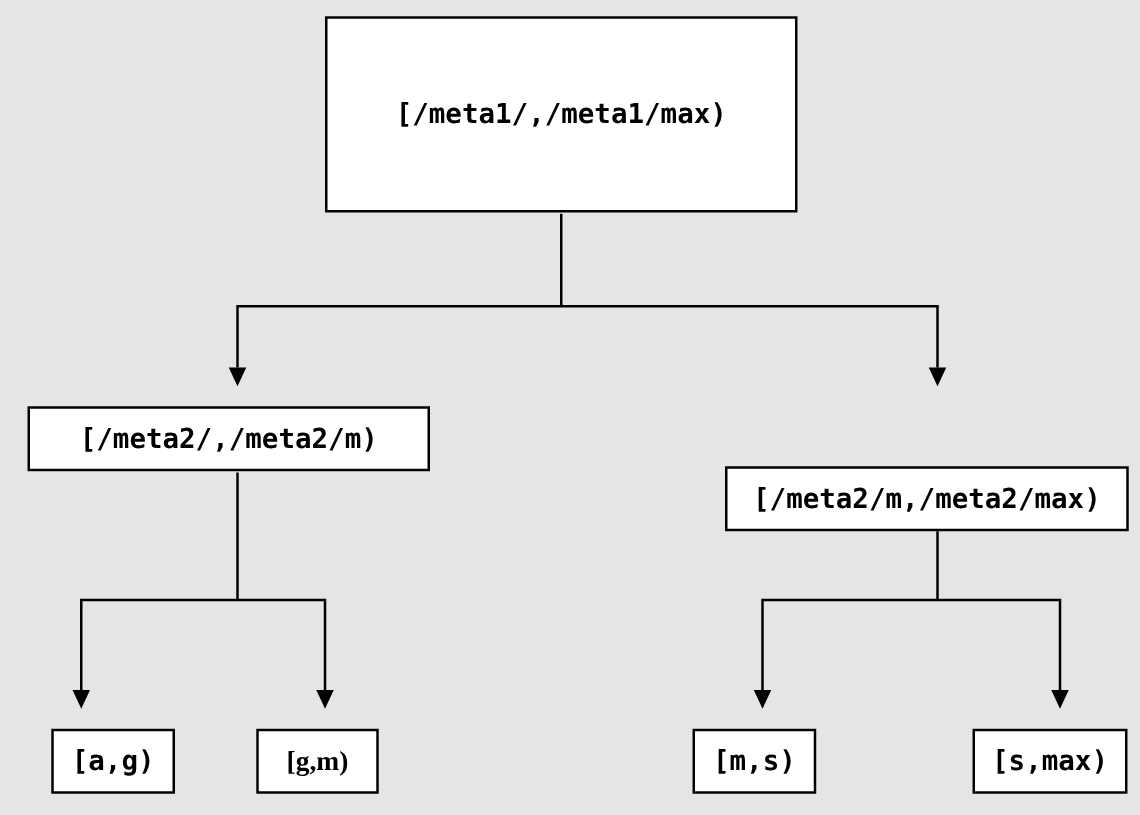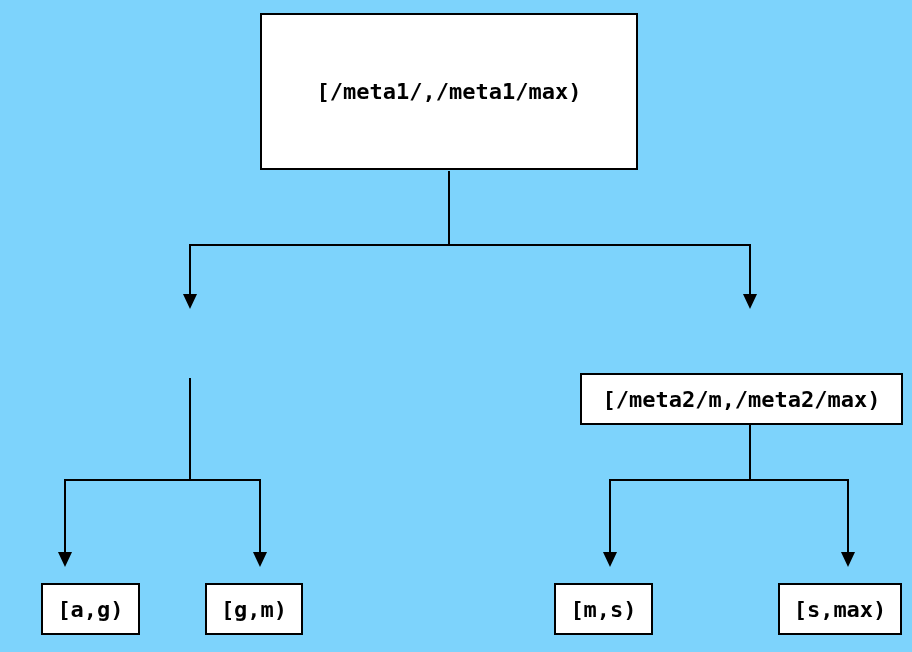--- a/index.html
+++ b/index.html
@@ -4,21 +4,21 @@
 <style>
   html, body {
     margin: 0;
     padding: 0;
     background: #ffffff;
   }
   .stage {
     position: relative;
     width: 912px;
     height: 652px;
-    background: #7dd3fc;
+    background: #e5e5e5;
     font-family: "DejaVu Sans Mono", "Liberation Mono", monospace;
     overflow: hidden;
   }
   .connectors {
     position: absolute;
     left: 0;
     top: 0;
     width: 912px;
     height: 652px;
   }
@@ -32,21 +32,21 @@
     align-items: center;
     justify-content: center;
     font-size: 22px;
     font-weight: bold;
     white-space: nowrap;
   }
   .node-root  { left: 260px; top: 13px;  width: 378px; height: 157px; }
   .node-left  { left: 22px;  top: 325px; width: 322px; height: 52px; }
   .node-right { left: 580px; top: 325px; width: 323px; height: 52px; margin-top: 48px; }
   .node-ag    { left: 8px;   top: 583px; width: 99px;  height: 52px; margin-left: 33px; }
-  .node-gm    { left: 205px; top: 583px; width: 98px;  height: 52px; }
+  .node-gm    { left: 205px; top: 583px; width: 98px;  height: 52px; font-family: Liberation Serif, serif; }
   .node-ms    { left: 554px; top: 583px; width: 99px;  height: 52px; }
   .node-smax  { left: 778px; top: 583px; width: 124px; height: 52px; }
 </style>
 </head>
 <body>
 
 <div class="stage">
 
   <svg class="connectors" viewBox="0 0 912 652" xmlns="http://www.w3.org/2000/svg">
     <g stroke="#000000" stroke-width="2" fill="none">
@@ -68,20 +68,21 @@
       <polygon points="743,294 757,294 750,309"></polygon>
       <polygon points="58,552 72,552 65,567"></polygon>
       <polygon points="253,552 267,552 260,567"></polygon>
       <polygon points="603,552 617,552 610,567"></polygon>
       <polygon points="841,552 855,552 848,567"></polygon>
     </g>
   </svg>
 
   <div class="node node-root">[/meta1/,/meta1/max)</div>
 
+  <div class="node node-left">[/meta2/,/meta2/m)</div>
 
   <div class="node node-right">[/meta2/m,/meta2/max)</div>
 
   <div class="node node-ag">[a,g)</div>
 
   <div class="node node-gm">[g,m)</div>
 
   <div class="node node-smax">[s,max)</div>
 
   <div class="node node-ms">[m,s)</div>

